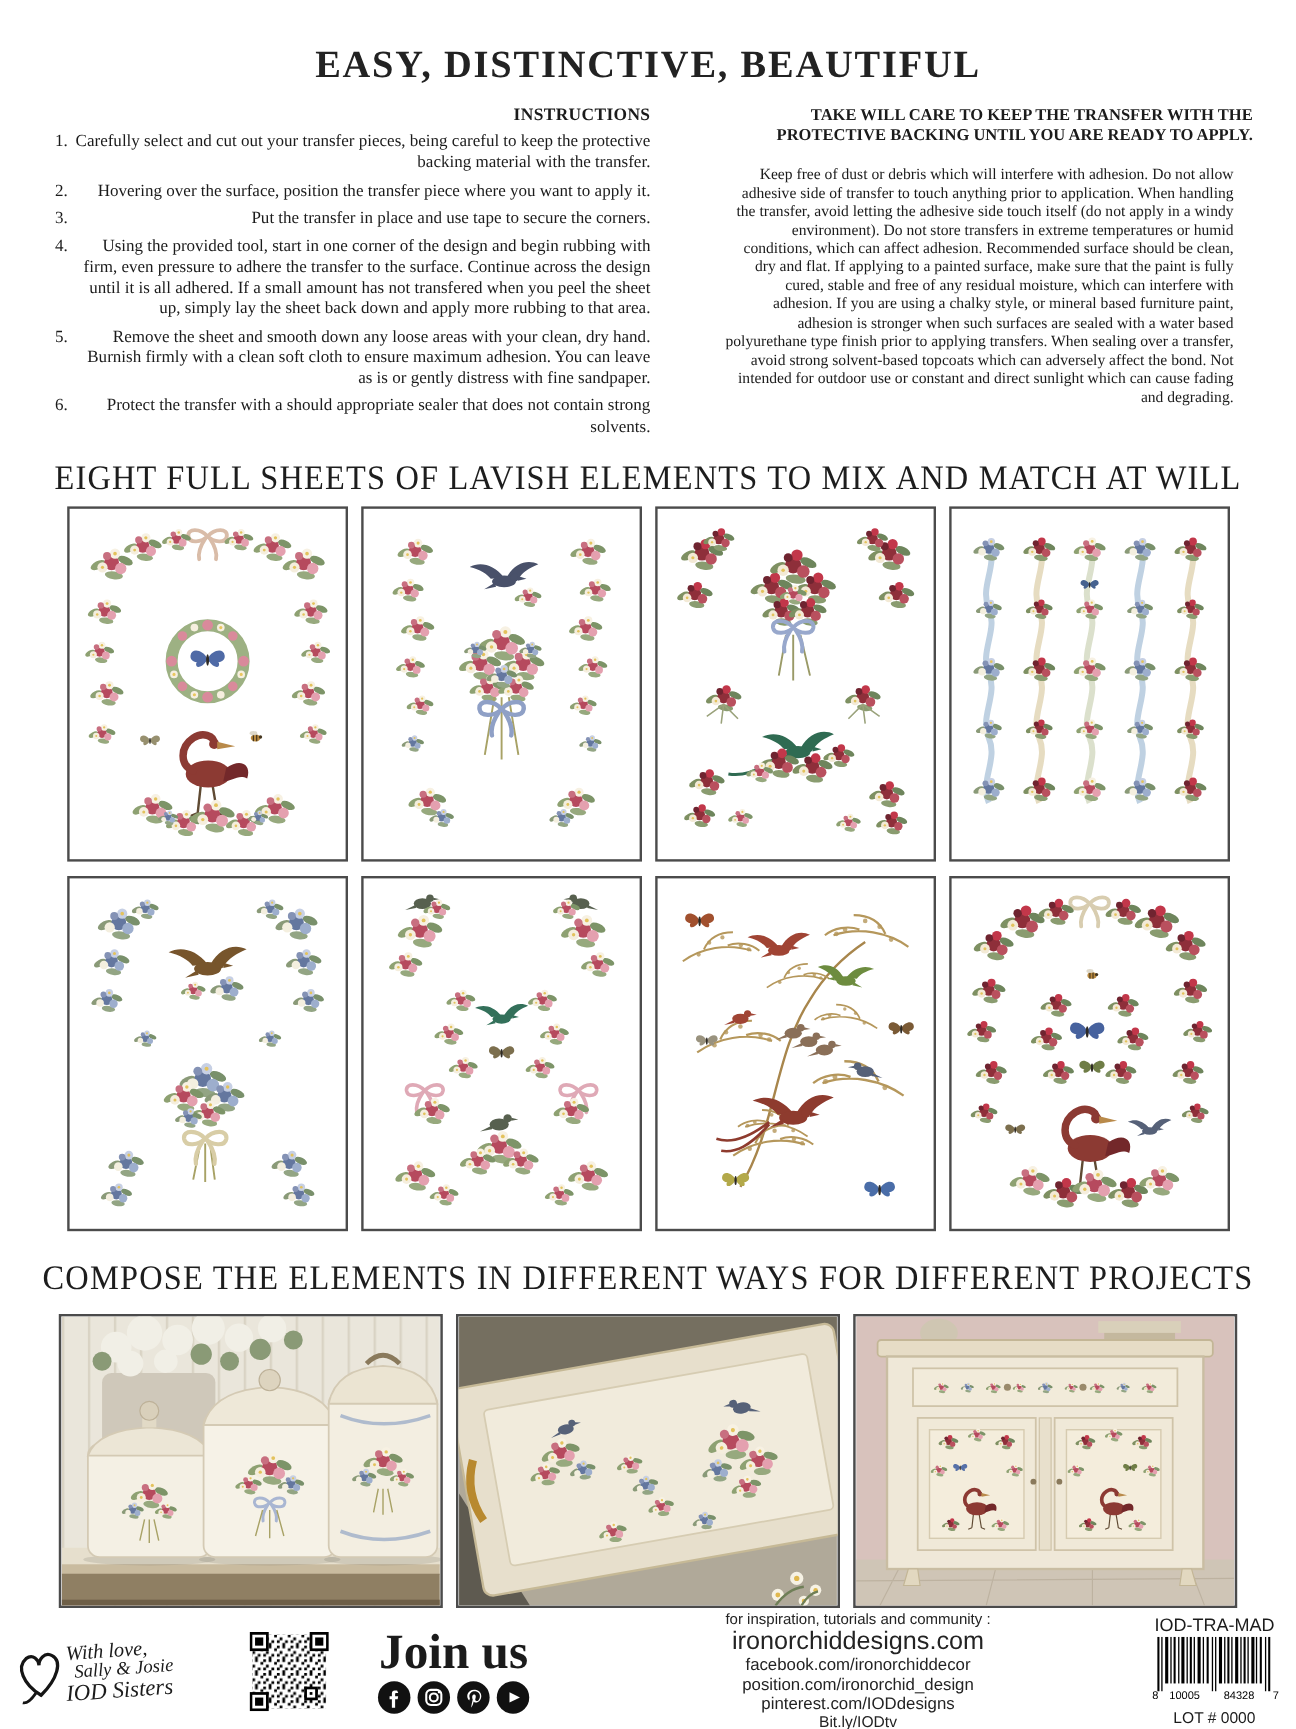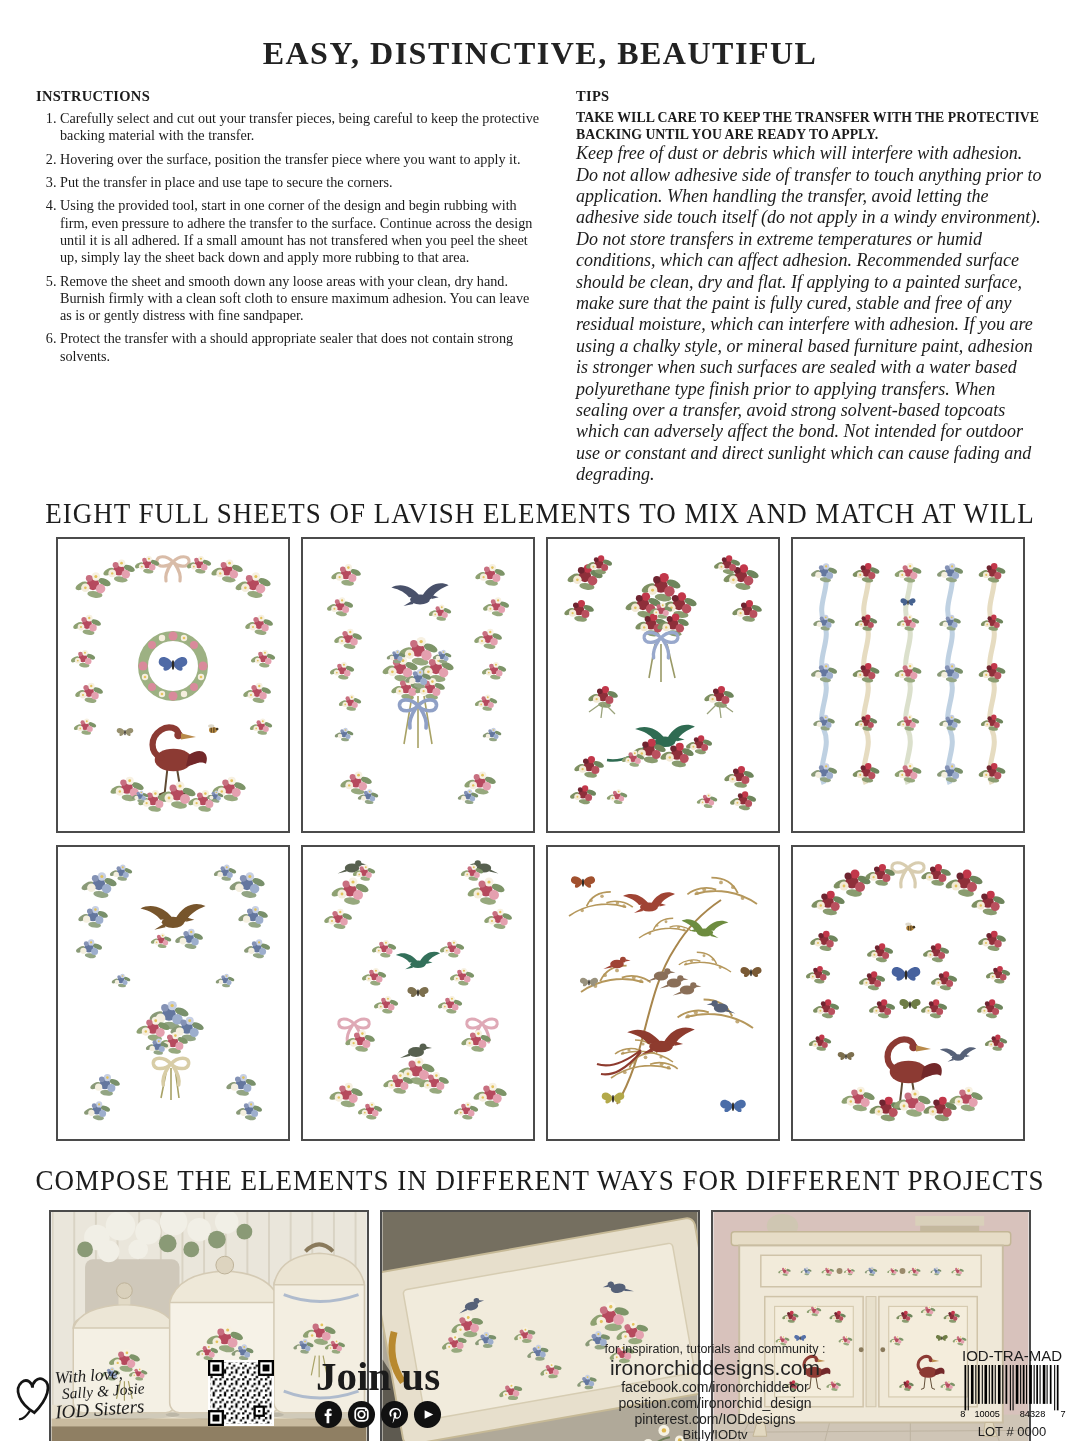--- a/index.html
+++ b/index.html
@@ -2,28 +2,28 @@
 <html><head>
 <meta charset="utf-8">
 <style>
   html,body{margin:0;padding:0;}
   body{width:1080px;height:1441px;background:#fff;color:#1b1b1b;
        font-family:"Liberation Serif", serif;position:relative;overflow:hidden;}
 
   .page-title{text-align:center;padding-top:35px;font-size:32px;font-weight:bold;
               letter-spacing:1.5px;color:#222;}
 
-  .cols{display:flex;padding:16px 36px 0;gap:34px;}
+  .cols{display:flex;padding:16px 36px 0;gap:44px;text-align:right;}
   .col-left{width:506px;flex:none;}
   .col-right{flex:1;min-width:0;}
   .colhead{font-size:14.5px;font-weight:bold;letter-spacing:.3px;margin:0 0 5px;}
   ol.instr{margin:0;padding-left:24px;font-size:14.2px;line-height:1.22;}
   ol.instr li{margin-bottom:6px;}
   .tips-lead{font-weight:bold;font-size:13.8px;line-height:1.2;margin:0;}
-  .tips-body{font-size:18px;line-height:1.19;margin:0;font-style:italic;}
+  .tips-body{font-size:13px;line-height:1.19;margin:16px;}
 
   .sec-head{text-align:center;font-size:27px;letter-spacing:1px;margin-top:12px;
             color:#1d1d1d;transform:scaleY(1.06);}
   .sec-head.second{margin-top:24px;}
 
   .sheets{display:grid;grid-template-columns:repeat(4,234px);gap:12px 11px;
           justify-content:center;margin-top:8px;}
   .sheet{height:296px;border:2px solid #4b4b4b;box-sizing:border-box;padding:5px;background:#fff;}
   .sheet svg{width:100%;height:100%;display:block;}
 
@@ -195,21 +195,20 @@
     <ol class="instr">
       <li>Carefully select and cut out your transfer pieces, being careful to keep the protective backing material with the transfer.</li>
       <li>Hovering over the surface, position the transfer piece where you want to apply it.</li>
       <li>Put the transfer in place and use tape to secure the corners.</li>
       <li>Using the provided tool, start in one corner of the design and begin rubbing with firm, even pressure to adhere the transfer to the surface. Continue across the design until it is all adhered. If a small amount has not transfered when you peel the sheet up, simply lay the sheet back down and apply more rubbing to that area.</li>
       <li>Remove the sheet and smooth down any loose areas with your clean, dry hand. Burnish firmly with a clean soft cloth to ensure maximum adhesion. You can leave as is or gently distress with fine sandpaper.</li>
       <li>Protect the transfer with a should appropriate sealer that does not contain strong solvents.</li>
     </ol>
   </div>
   <div class="col-right">
-    <div class="colhead">TIPS</div>
     <p class="tips-lead">TAKE WILL CARE TO KEEP THE TRANSFER WITH THE PROTECTIVE BACKING UNTIL YOU ARE READY TO APPLY.</p>
     <p class="tips-body">Keep free of dust or debris which will interfere with adhesion. Do not allow adhesive side of transfer to touch anything prior to application. When handling the transfer, avoid letting the adhesive side touch itself (do not apply in a windy environment). Do not store transfers in extreme temperatures or humid conditions, which can affect adhesion. Recommended surface should be clean, dry and flat. If applying to a painted surface, make sure that the paint is fully cured, stable and free of any residual moisture, which can interfere with adhesion. If you are using a chalky style, or mineral based furniture paint, adhesion is stronger when such surfaces are sealed with a water based polyurethane type finish prior to applying transfers. When sealing over a transfer, avoid strong solvent-based topcoats which can adversely affect the bond. Not intended for outdoor use or constant and direct sunlight which can cause fading and degrading.</p>
   </div>
 </div>
 
 <div class="sec-head">EIGHT FULL SHEETS OF LAVISH ELEMENTS TO MIX AND MATCH AT WILL</div>
 
 <div class="sheets">
 
   <div class="sheet" aria-label="Floral garland swags with ribbon bow, daisy wreath with blue butterfly, red crane on flower bed">

